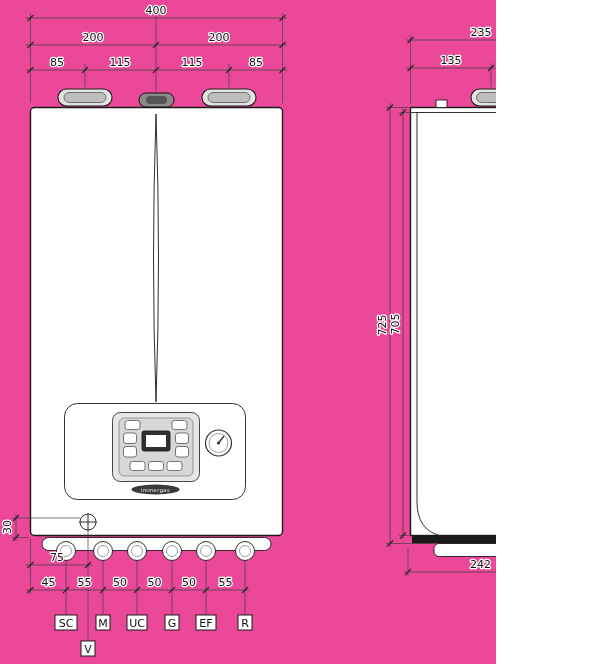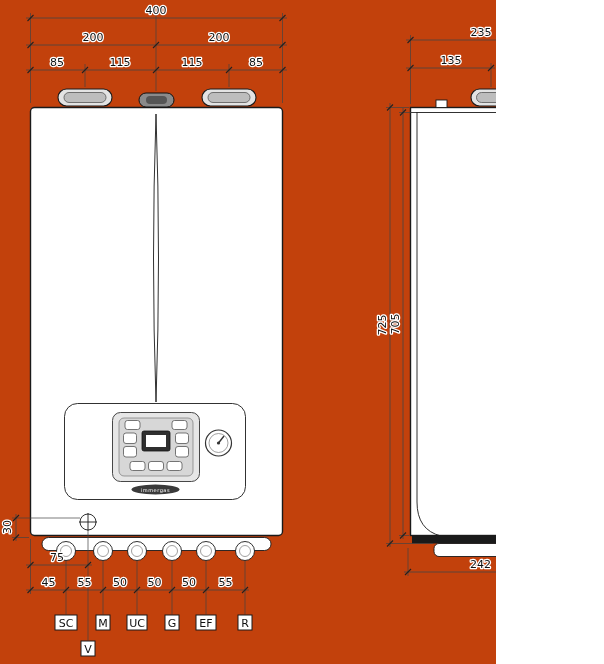--- a/index.html
+++ b/index.html
@@ -1,16 +1,16 @@
 <!DOCTYPE html>
 <html><head>
 <meta charset="utf-8">
 <style>
   html,body{margin:0;padding:0;background:#fff;}
-  .canvas{position:relative;width:496px;height:664px;background:#c2410c;overflow:hidden;text-align:center;}
+  .canvas{position:relative;width:496px;height:664px;background:#ec4899;overflow:hidden;text-align:center;}
   svg{display:block;}
   svg text{font-family:"DejaVu Sans","Liberation Sans",sans-serif;font-size:11px;fill:#111;
            paint-order:stroke;stroke:#fff;stroke-width:2.5px;stroke-linejoin:round;}
   .ext{stroke:#444;stroke-width:0.7;fill:none;}
   .dim{stroke:#444;stroke-width:0.8;fill:none;}
   .tick{stroke:#222;stroke-width:1.1;}
   .body{stroke:#1a1a1a;stroke-width:1.4;fill:#fff;}
   .det{stroke:#1a1a1a;stroke-width:0.9;fill:none;}
   .detf{stroke:#1a1a1a;stroke-width:0.9;fill:#fff;}
   .vent{stroke:#1a1a1a;stroke-width:1.1;fill:#e3e3e3;}

